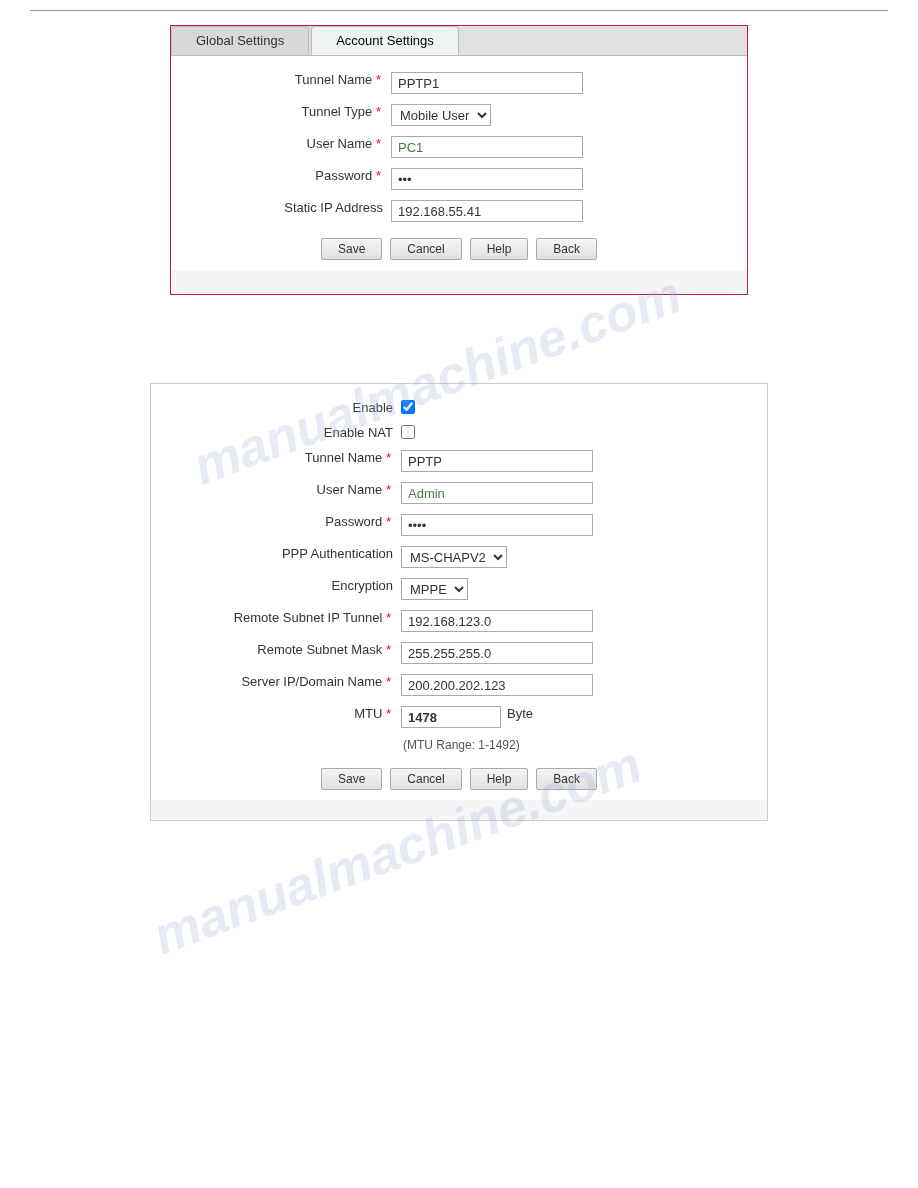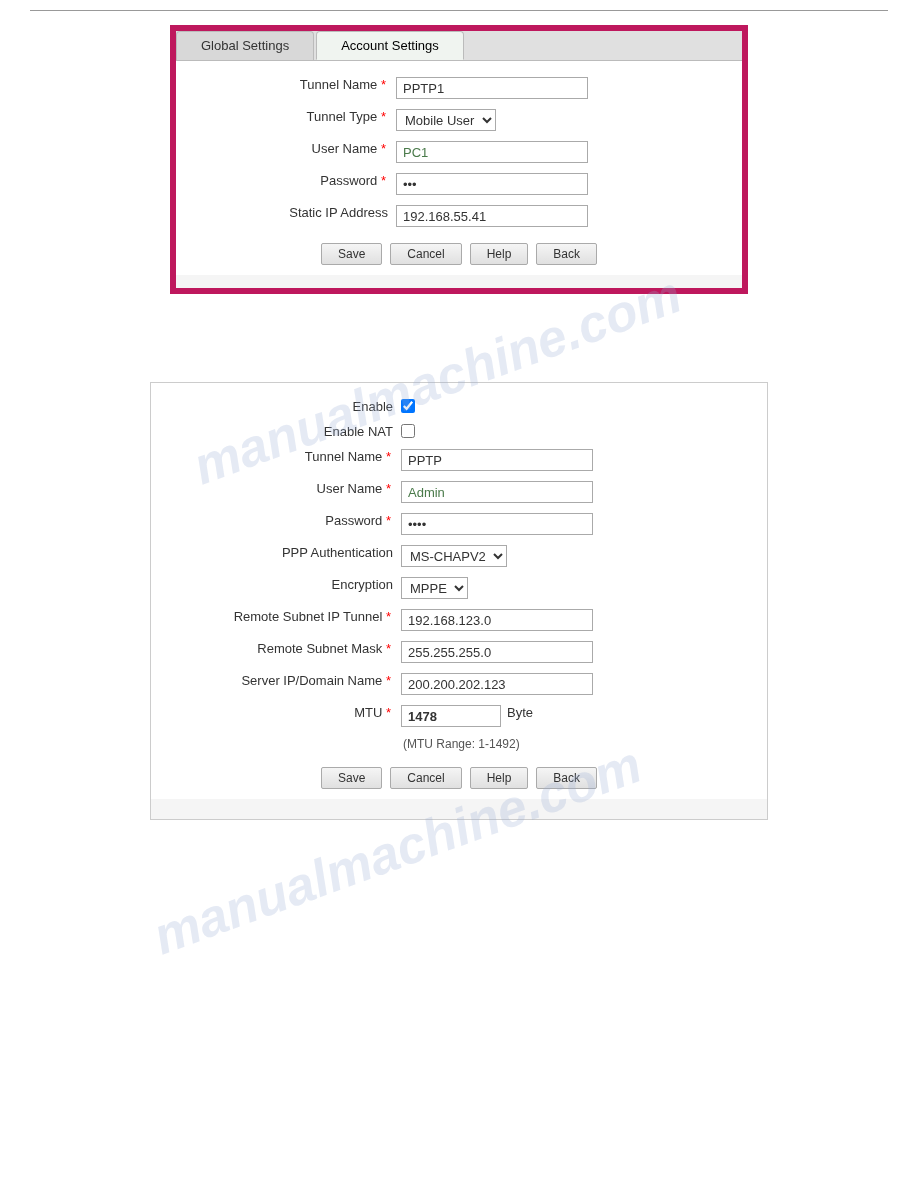--- a/index.html
+++ b/index.html
@@ -41,24 +41,24 @@
       white-space: nowrap;
     }
 
     .page-separator {
       border: none;
       border-top: 1px solid #999;
       margin: 10px 30px;
     }
 
     .panel {
-      border: 6px solid #be185d;
+      border: 1px solid #be185d;
       background: #f5f5f5;
       margin: 14px 170px;
-      padding-bottom: 13px;
+      padding-bottom: 24px;
     }
 
     
     .tabs {
       display: flex;
       flex-direction: row;
       margin: 0;
       padding: 0;
       border-bottom: 1px solid #bbb;
       background: #e0e0e0;

